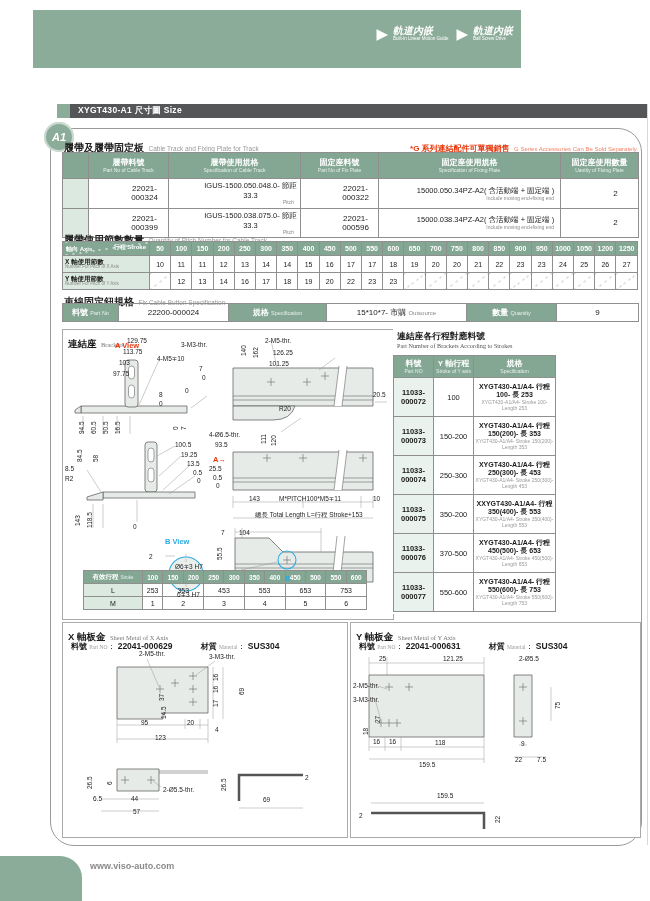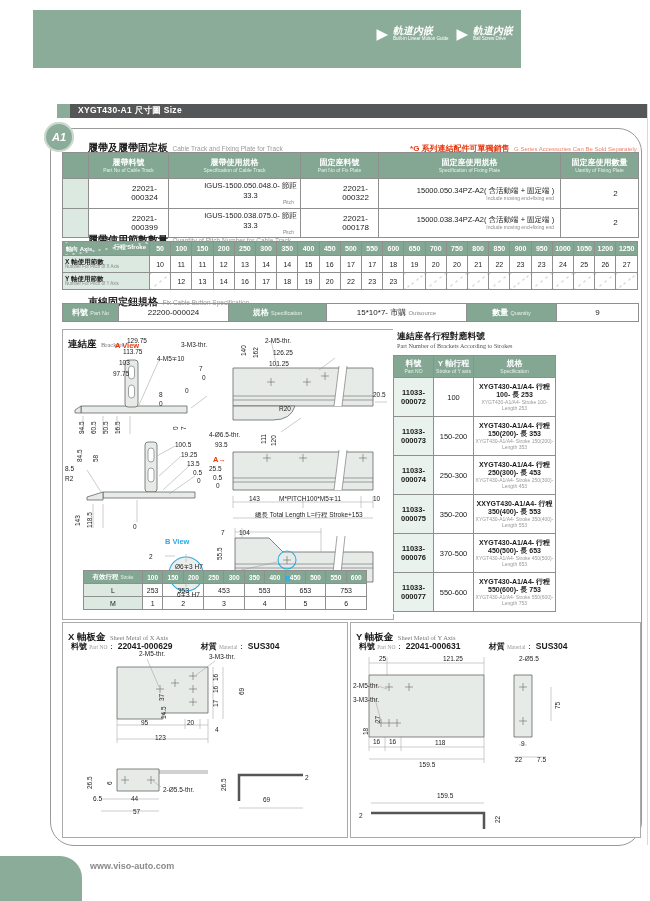--- a/index.html
+++ b/index.html
@@ -21,21 +21,21 @@
   .bar-chip{width:13px;height:14px;background:#8cac9a;margin-right:8px;}
   .bar-text{color:#fff;font-size:8.5px;font-weight:bold;letter-spacing:.3px;}
   .page-edge{position:absolute;left:647px;top:104px;width:1px;height:741px;background:#d8d8d8;}
   
   .box{position:absolute;left:50px;top:128px;width:590px;height:716px;border:1px solid #9a9a9a;border-radius:24px;}
   .a1badge{position:absolute;left:44px;top:122px;width:30px;height:30px;border-radius:50%;background:#8cac9a;
            box-shadow:inset 0 0 0 2px rgba(255,255,255,.55);color:#fff;font-size:11px;font-weight:bold;font-style:italic;
            display:flex;align-items:center;justify-content:center;}
   
   .sec-title{position:absolute;white-space:nowrap;}
-  .sec-title .zh{font-size:10px;font-weight:bold;color:#222;margin-left:24px;}
+  .sec-title .zh{font-size:10px;font-weight:bold;color:#222;}
   .sec-title .en{font-size:6.5px;color:#999;}
   .note{float:right;}
   .note .nzh{color:#e8380d;font-weight:bold;font-size:8px;}
   .note .nen{color:#ef8468;font-size:6px;}
   
   table{border-collapse:collapse;table-layout:fixed;}
   th,td{border:1px solid #8f8f8f;padding:0;vertical-align:middle;text-align:center;overflow:hidden;}
   .gh{background:#84a794;color:#fff;}
   .gh .hz{font-size:8px;font-weight:bold;line-height:1.2;}
   .gh .he{font-size:5px;font-weight:normal;line-height:1.2;color:#e8f1ea;}
@@ -207,21 +207,21 @@
       <td class="spec"><span>15000.050.34PZ-A2( 含活動端 + 固定端 )</span><div class="sub r">Include moving end+fixing end</div></td>
       <td>2</td>
     </tr>
     <tr>
       <td class="lg axis">
           <div class="az">Y 軸</div>
           <div class="ae">Y Axis</div>
         </td>
       <td>22021-000399</td>
       <td class="spec"><span>IGUS-1500.038.075.0- 節距 33.3</span><div class="sub r">Pitch</div></td>
-      <td>22021-000178</td>
+      <td>22021-000596</td>
       <td class="spec"><span>15000.038.34PZ-A2( 含活動端 + 固定端 )</span><div class="sub r">Include moving end+fixing end</div></td>
       <td>2</td>
     </tr>
   </tbody>
 </table>
 
 <div class="sec-title" style="left:64px;top:229px;">
   <span class="zh">履帶使用節數數量</span>
   <span class="en">Quantity of Pitch Number for Cable Track</span>
 </div>

